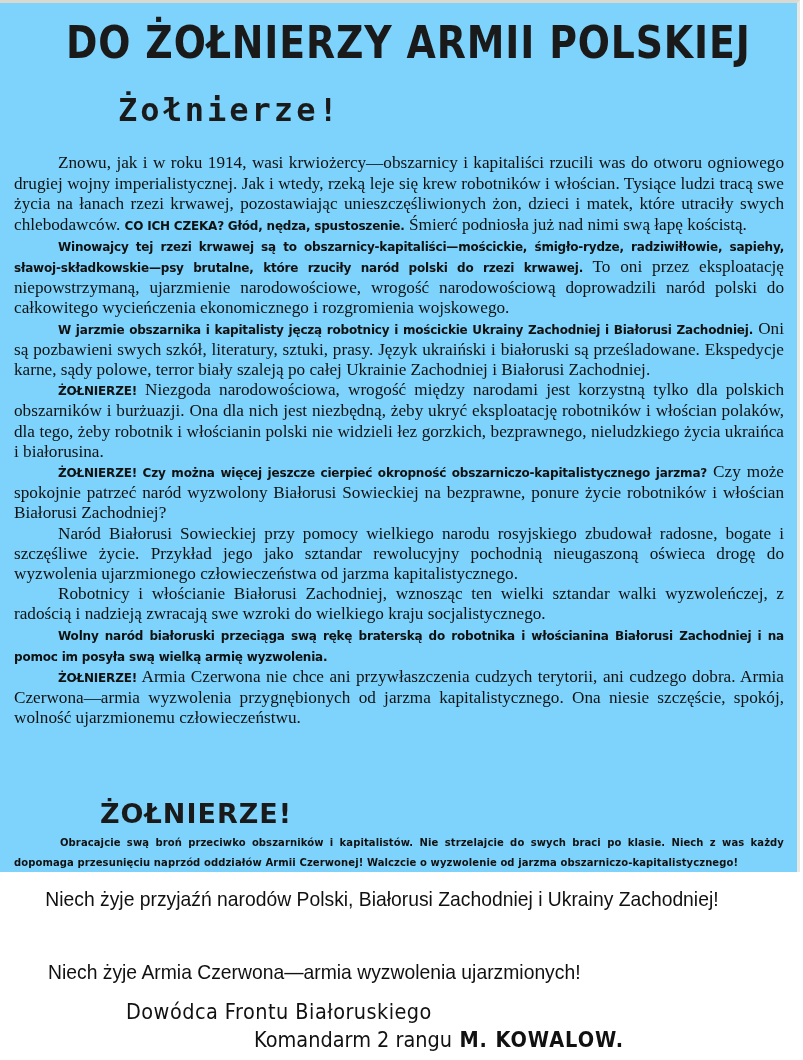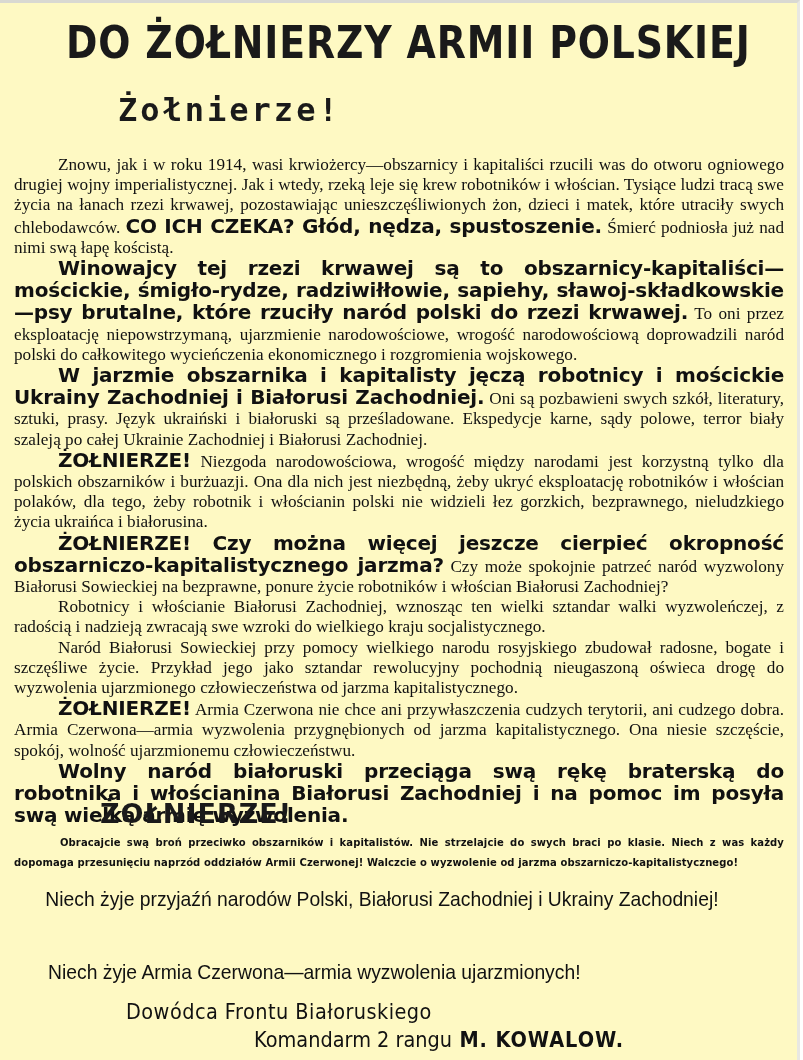--- a/index.html
+++ b/index.html
@@ -1,22 +1,22 @@
 <!DOCTYPE html>
 <html><head>
 <meta charset="utf-8">
 <style>
   html, body { margin:0; padding:0; background:#ffffff; }
   body { width:803px; height:1060px; overflow:hidden; position:relative; color:#111; }
-  .page { position:absolute; left:0; top:0; width:800px; height:1060px; background:#fef9c3; border-top:3px solid #d9d9d2; border-right:3px solid #e8e8e2; box-sizing:border-box; }
+  .page { position:absolute; left:0; top:0; width:800px; height:872px; background:#7dd3fc; border-top:3px solid #d9d9d2; border-right:3px solid #e8e8e2; box-sizing:border-box; }
   .title { position:absolute; left:66px; top:14px; width:690px; text-align:center; font-family:"DejaVu Sans", sans-serif; font-weight:bold; font-size:44px; letter-spacing:1px; transform:scaleX(0.86); transform-origin:left top; white-space:nowrap; color:#1a1a1a; }
   .salutation { position:absolute; left:118px; top:88px; font-family:"DejaVu Sans Mono", monospace; font-weight:bold; font-size:32px; letter-spacing:3px; color:#1a1a1a; }
   .body { position:absolute; left:14px; top:150px; width:770px; font-family:"Liberation Serif", serif; font-size:17.2px; line-height:20.2px; text-align:justify; color:#111; }
   .body p { margin:0 0 0 0; text-indent:44px; }
-  .b { font-family:"DejaVu Sans", sans-serif; font-weight:bold; font-size:20px; letter-spacing:-0.2px; }
+  .b { font-family:"DejaVu Sans", sans-serif; font-weight:bold; font-size:12px; letter-spacing:-0.2px; }
   .subhead { position:absolute; left:100px; top:795px; font-family:"DejaVu Sans", sans-serif; font-weight:bold; font-size:27px; letter-spacing:1px; color:#1a1a1a; }
   .appeal { position:absolute; left:14px; top:830px; width:770px; font-family:"DejaVu Sans", sans-serif; font-weight:bold; font-size:10px; line-height:20px; text-align:justify; letter-spacing:0.1px; }
   .appeal p { margin:0; text-indent:46px; }
   .slogan { position:absolute; font-family:"Liberation Sans", sans-serif; font-size:21px; line-height:27px; color:#111; transform:scaleX(0.92); transform-origin:left top; }
   .slogan1 { left:14px; top:882px; width:830px; text-indent:34px; }
   .slogan2 { left:48px; top:955px; white-space:nowrap; }
   .sign1 { position:absolute; left:126px; top:997px; font-family:"DejaVu Sans", sans-serif; font-size:21px; letter-spacing:0.5px; transform:scaleX(0.92); transform-origin:left top; white-space:nowrap; }
   .sign2 { position:absolute; left:254px; top:1025px; font-family:"DejaVu Sans", sans-serif; font-size:21px; transform:scaleX(0.92); transform-origin:left top; white-space:nowrap; }
   .sign2 .name { font-weight:bold; font-size:21px; letter-spacing:1px; margin-left:8px; }
 </style>
@@ -28,24 +28,24 @@
   <div class="title">DO ŻOŁNIERZY ARMII POLSKIEJ</div>
 
   <div class="salutation">Żołnierze!</div>
 
   <div class="body">
     <p><span class="b"></span><span>Znowu, jak i w roku 1914, wasi krwiożercy—obszarnicy i kapitaliści rzucili was do otworu ogniowego drugiej wojny imperialistycznej. Jak i wtedy, rzeką leje się krew robotników i włościan. Tysiące ludzi tracą swe życia na łanach rzezi krwawej, pozostawiając unieszczęśliwionych żon, dzieci i matek, które utraciły swych chlebodawców. </span><span class="b">CO ICH CZEKA? Głód, nędza, spustoszenie.</span><span> Śmierć podniosła już nad nimi swą łapę kościstą.</span></p>
     <p><span class="b">Winowajcy tej rzezi krwawej są to obszarnicy-kapitaliści—mościckie, śmigło-rydze, radziwiłłowie, sapiehy, sławoj-składkowskie—psy brutalne, które rzuciły naród polski do rzezi krwawej.</span><span> To oni przez eksploatację niepowstrzymaną, ujarzmienie narodowościowe, wrogość narodowościową doprowadzili naród polski do całkowitego wycieńczenia ekonomicznego i rozgromienia wojskowego.</span></p>
     <p><span class="b">W jarzmie obszarnika i kapitalisty jęczą robotnicy i mościckie Ukrainy Zachodniej i Białorusi Zachodniej.</span><span> Oni są pozbawieni swych szkół, literatury, sztuki, prasy. Język ukraiński i białoruski są prześladowane. Ekspedycje karne, sądy polowe, terror biały szaleją po całej Ukrainie Zachodniej i Białorusi Zachodniej.</span></p>
     <p><span class="b">ŻOŁNIERZE!</span><span> Niezgoda narodowościowa, wrogość między narodami jest korzystną tylko dla polskich obszarników i burżuazji. Ona dla nich jest niezbędną, żeby ukryć eksploatację robotników i włościan polaków, dla tego, żeby robotnik i włościanin polski nie widzieli łez gorzkich, bezprawnego, nieludzkiego życia ukraińca i białorusina.</span></p>
     <p><span class="b">ŻOŁNIERZE! Czy można więcej jeszcze cierpieć okropność obszarniczo-kapitalistycznego jarzma?</span><span> Czy może spokojnie patrzeć naród wyzwolony Białorusi Sowieckiej na bezprawne, ponure życie robotników i włościan Białorusi Zachodniej?</span></p>
+    <p><span>Naród Białorusi Sowieckiej przy pomocy wielkiego narodu rosyjskiego zbudował radosne, bogate i szczęśliwe życie. Przykład jego jako sztandar rewolucyjny pochodnią nieugaszoną oświeca drogę do wyzwolenia ujarzmionego człowieczeństwa od jarzma kapitalistycznego.</span></p>
     <p><span>Robotnicy i włościanie Białorusi Zachodniej, wznosząc ten wielki sztandar walki wyzwoleńczej, z radością i nadzieją zwracają swe wzroki do wielkiego kraju socjalistycznego.</span></p>
-    <p><span>Naród Białorusi Sowieckiej przy pomocy wielkiego narodu rosyjskiego zbudował radosne, bogate i szczęśliwe życie. Przykład jego jako sztandar rewolucyjny pochodnią nieugaszoną oświeca drogę do wyzwolenia ujarzmionego człowieczeństwa od jarzma kapitalistycznego.</span></p>
+    <p><span class="b">Wolny naród białoruski przeciąga swą rękę braterską do robotnika i włościanina Białorusi Zachodniej i na pomoc im posyła swą wielką armię wyzwolenia.</span></p>
     <p><span class="b">ŻOŁNIERZE!</span><span> Armia Czerwona nie chce ani przywłaszczenia cudzych terytorii, ani cudzego dobra. Armia Czerwona—armia wyzwolenia przygnębionych od jarzma kapitalistycznego. Ona niesie szczęście, spokój, wolność ujarzmionemu człowieczeństwu.</span></p>
-    <p><span class="b">Wolny naród białoruski przeciąga swą rękę braterską do robotnika i włościanina Białorusi Zachodniej i na pomoc im posyła swą wielką armię wyzwolenia.</span></p>
   </div>
 
   <div class="subhead">ŻOŁNIERZE!</div>
 
   <div class="appeal">
     <p>Obracajcie swą broń przeciwko obszarników i kapitalistów. Nie strzelajcie do swych braci po klasie. Niech z was każdy dopomaga przesunięciu naprzód oddziałów Armii Czerwonej! Walczcie o wyzwolenie od jarzma obszarniczo-kapitalistycznego!</p>
   </div>
 
   <div class="slogan slogan1">Niech żyje przyjaźń narodów Polski, Białorusi Zachodniej i Ukrainy Zachodniej!</div>
   <div class="slogan slogan2">Niech żyje Armia Czerwona—armia wyzwolenia ujarzmionych!</div>

